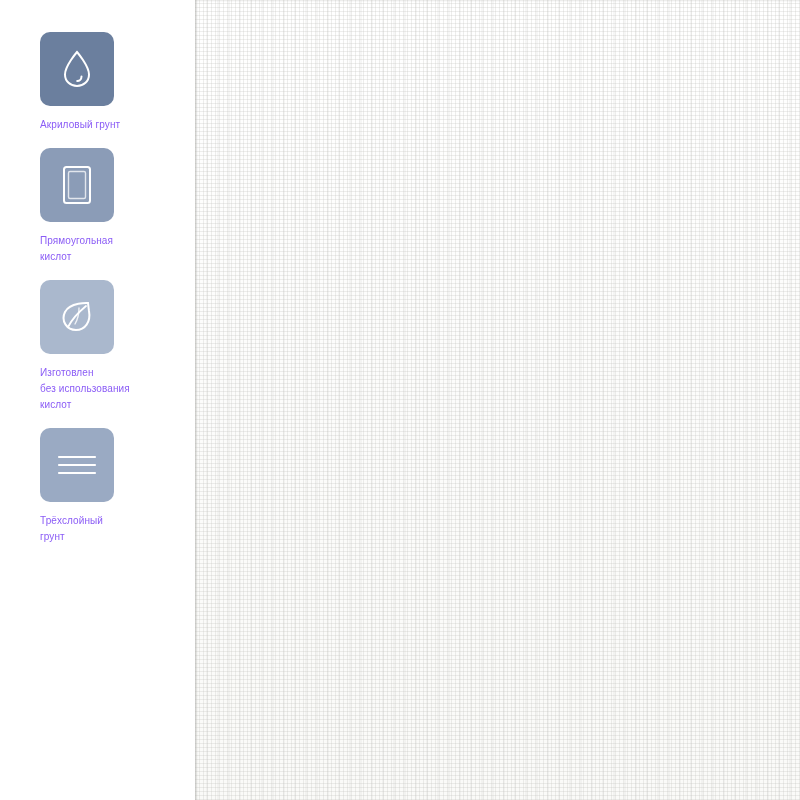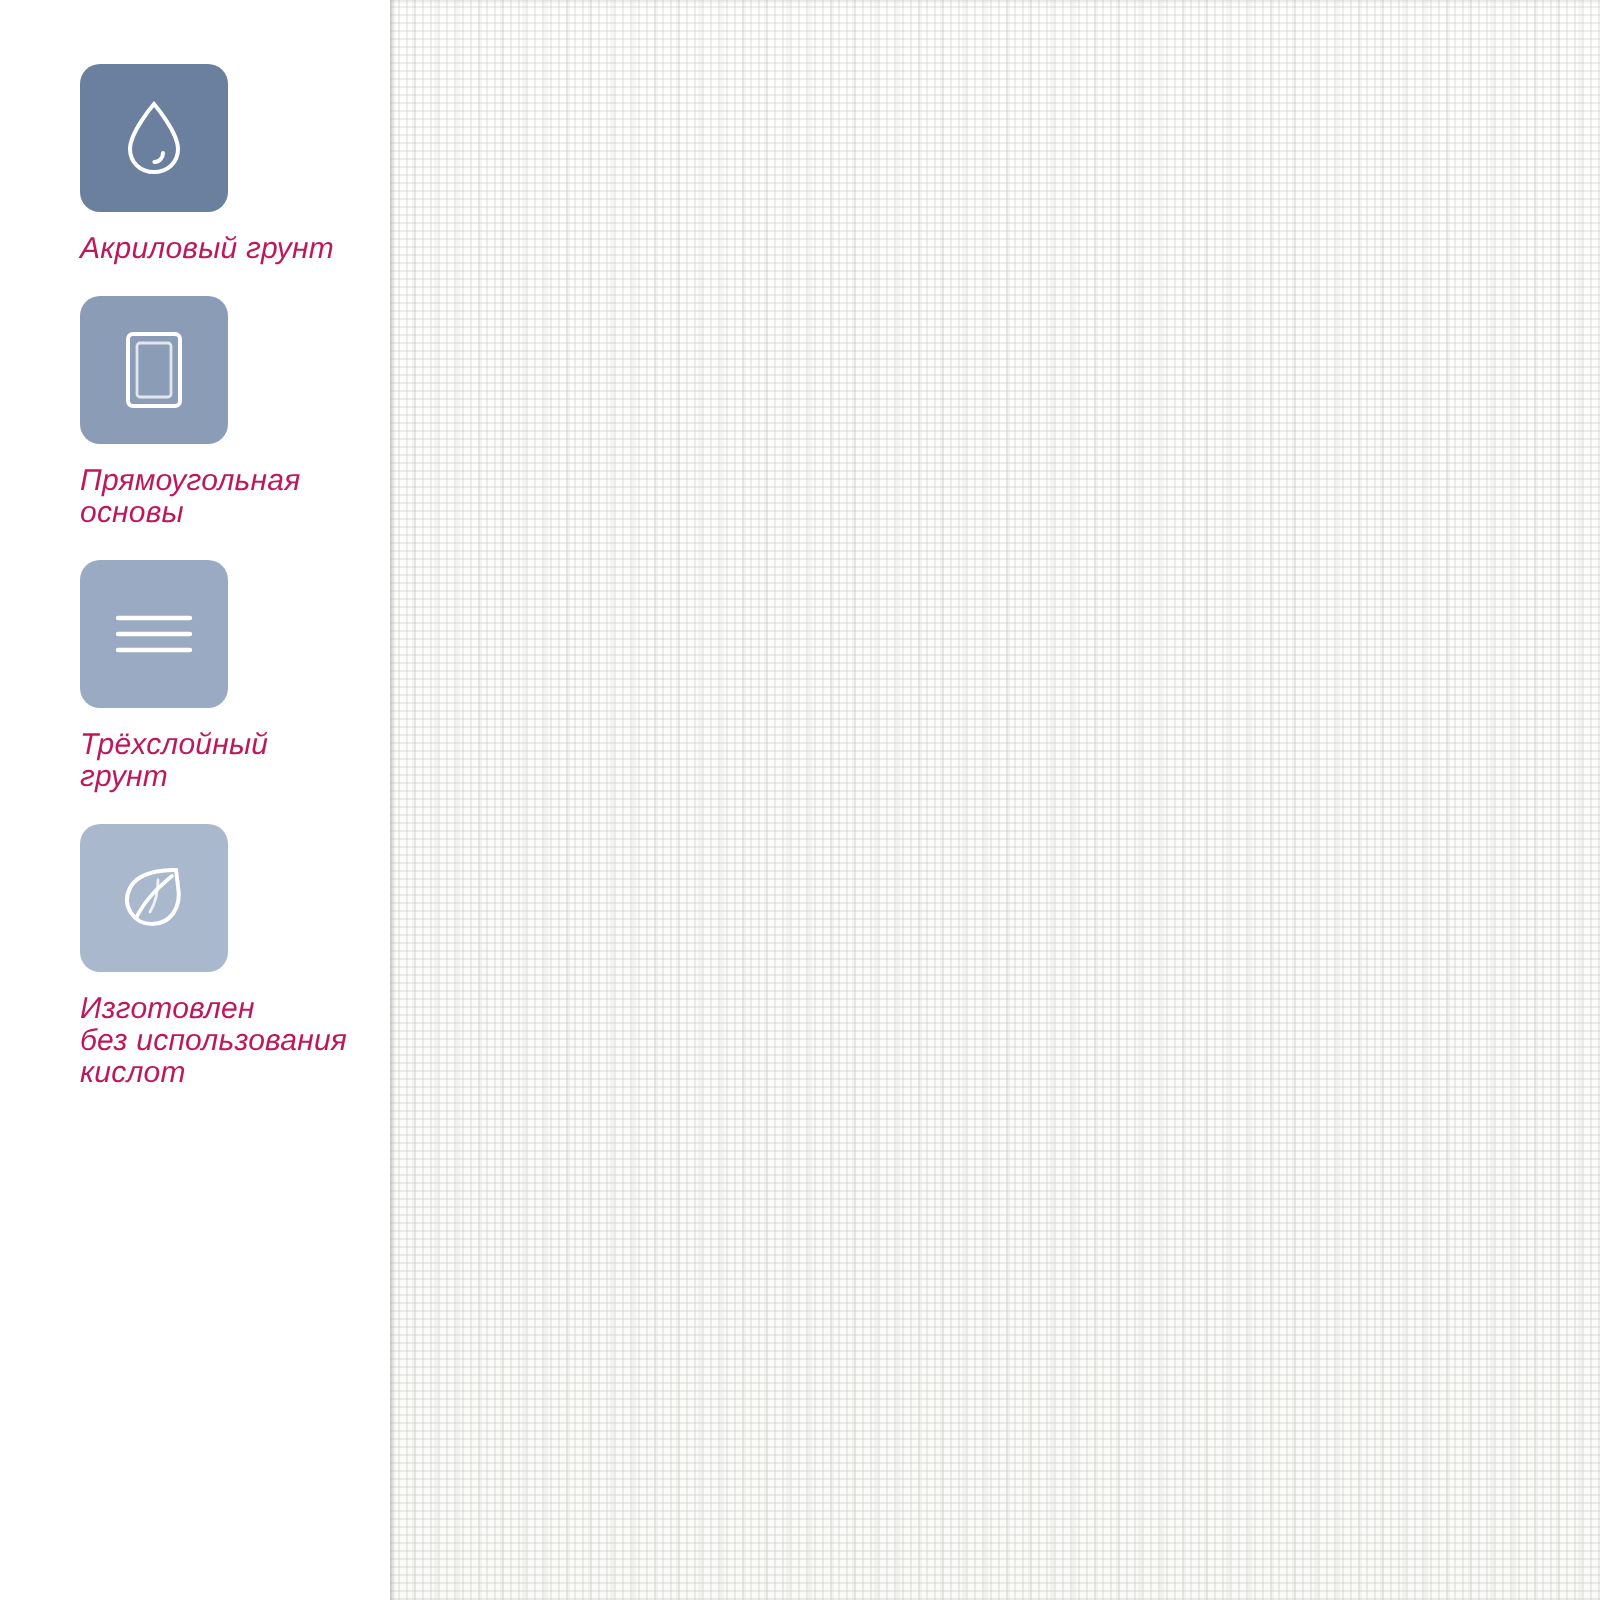--- a/index.html
+++ b/index.html
@@ -80,26 +80,25 @@
     width: 74px;
     height: 74px;
     border-radius: 10px;
     display: flex;
     align-items: center;
     justify-content: center;
     box-sizing: border-box;
   }
   .feature-label {
     margin-top: 11px;
-    font-size: 15px;
+    font-size: 10px;
     line-height: 16px;
-    color: #be185d;
+    color: #8b5cf6;
     letter-spacing: 0.1px;
     white-space: pre-line;
-    font-style: italic;
   }
   .feature-icon svg {
     display: block;
   }
 </style>
 </head>
 <body>
 
 <div class="page">
 
@@ -126,46 +125,46 @@
     <div class="feature">
       <div class="feature-icon" style="background:#8b9cb7">
         <span>
           <svg width="34" height="42" viewBox="0 0 34 42" fill="none">
             <rect x="4" y="3" width="26" height="36" rx="2.5" stroke="#ffffff" stroke-width="2" fill="none"></rect>
             <rect x="8.5" y="7.5" width="17" height="27" rx="1.5" stroke="#ffffff" stroke-width="1.4" fill="none" opacity="0.75"></rect>
           </svg>
         </span>
       </div>
       <div class="feature-label">Прямоугольная
-основы</div>
-    </div>
-
-    <div class="feature">
-      <div class="feature-icon" style="background:#9aaac3">
-        <span>
-          <svg width="42" height="30" viewBox="0 0 42 30" fill="none">
-            <path d="M3 7 H39" stroke="#ffffff" stroke-width="2.2" stroke-linecap="round"></path>
-            <path d="M3 15 H39" stroke="#ffffff" stroke-width="2.2" stroke-linecap="round"></path>
-            <path d="M3 23 H39" stroke="#ffffff" stroke-width="2.2" stroke-linecap="round"></path>
-          </svg>
-        </span>
-      </div>
-      <div class="feature-label">Трёхслойный
-грунт</div>
+кислот</div>
     </div>
 
     <div class="feature">
       <div class="feature-icon" style="background:#aab8cd">
         <span>
           <svg width="38" height="40" viewBox="0 0 38 40" fill="none">
             <path d="M30 6 C30 6 12 5 7 15 C2.5 24 9 33 18 33 C27 33 33 25 31 14 C30.6 11 30 6 30 6 Z" stroke="#ffffff" stroke-width="2" fill="none"></path>
             <path d="M28 9 C22 14 15 20 10 30" stroke="#ffffff" stroke-width="1.8" stroke-linecap="round" fill="none"></path>
             <path d="M21 11 C21 16 20 22 17 27" stroke="#ffffff" stroke-width="1.4" stroke-linecap="round" fill="none" opacity="0.8"></path>
           </svg>
         </span>
       </div>
       <div class="feature-label">Изготовлен
 без использования
 кислот</div>
     </div>
 
+    <div class="feature">
+      <div class="feature-icon" style="background:#9aaac3">
+        <span>
+          <svg width="42" height="30" viewBox="0 0 42 30" fill="none">
+            <path d="M3 7 H39" stroke="#ffffff" stroke-width="2.2" stroke-linecap="round"></path>
+            <path d="M3 15 H39" stroke="#ffffff" stroke-width="2.2" stroke-linecap="round"></path>
+            <path d="M3 23 H39" stroke="#ffffff" stroke-width="2.2" stroke-linecap="round"></path>
+          </svg>
+        </span>
+      </div>
+      <div class="feature-label">Трёхслойный
+грунт</div>
+    </div>
+
   </div>
 </div>
 
 </body></html>

